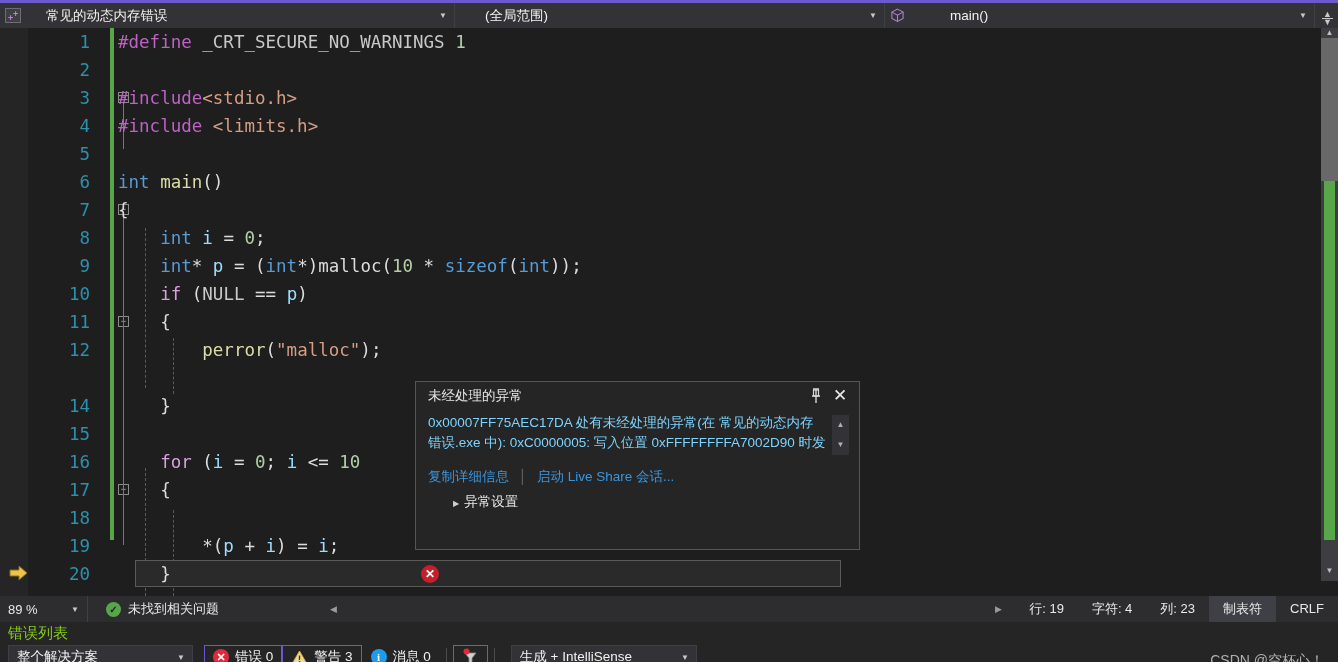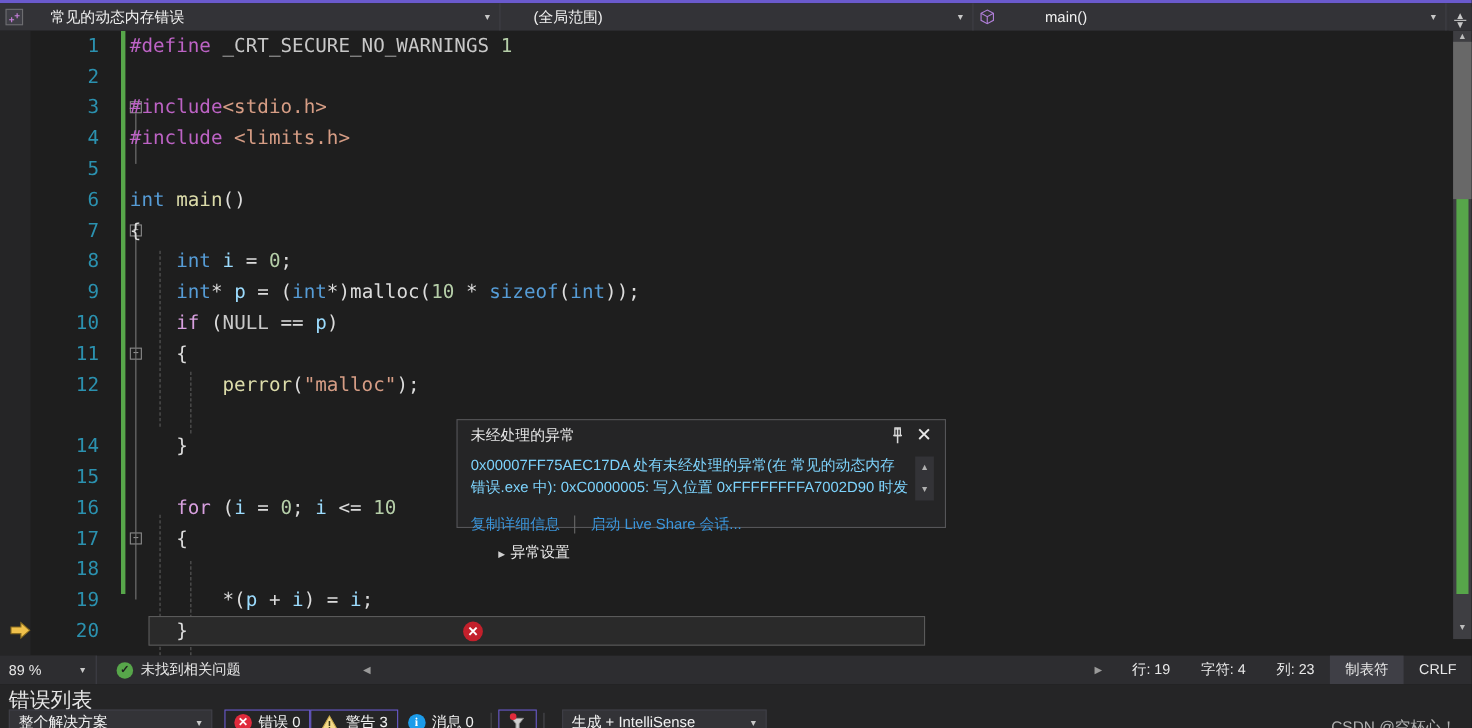--- a/index.html
+++ b/index.html
@@ -103,21 +103,21 @@
   .exec-arrow { position: absolute; left: 8px; top: 531px; width: 22px; height: 28px; }
   .err-dot {
     position: absolute; left: 421px; top: 537px; width: 18px; height: 18px;
     border-radius: 50%; background: #c3202b; color: #fff; font-size: 12px;
     font-weight: bold; text-align: center; line-height: 18px;
     font-family: "Liberation Sans", sans-serif;
   }
 
   
   .exc {
-    position: absolute; left: 415px; top: 381px; width: 445px; height: 99px;
+    position: absolute; left: 415px; top: 381px; width: 445px; height: 169px;
     background: #252526; border: 1px solid #555558; z-index: 40;
   }
   .exc-title {
     position: absolute; left: 0; top: 0; width: 445px; height: 27px;
     color: #e8e8e8; font-size: 13.5px; line-height: 27px; padding-left: 12px;
   }
   .exc-pin   { position: absolute; right: 34px; top: 5px; width: 18px; height: 18px; }
   .exc-close { position: absolute; right: 9px; top: 4px; width: 20px; height: 20px;
                color: #e8e8e8; font-size: 17px; text-align: center; line-height: 19px; }
   .exc-body {
@@ -157,21 +157,21 @@
   .st-nav-right { position: absolute; left: 995px; color: #9a9a9a; font-size: 9px; }
   .st-right { position: absolute; right: 0; top: 0; height: 26px; display: flex; align-items: center; }
   .st-cell { padding: 0 14px; line-height: 26px; }
   .st-cell.boxed { background: #3f3f46; }
 
   
   .errlist {
     position: absolute; top: 622px; left: 0; width: 1338px; height: 40px; background: #252526;
   }
   .errlist-title {
-    position: absolute; left: 8px; top: 2px; color: #e5e5e5; font-size: 19px;
+    position: absolute; left: 8px; top: 2px; color: #84cc16; font-size: 15px;
   }
   .errlist-toolbar {
     position: absolute; left: 8px; top: 22px; height: 26px;
     display: flex; align-items: center; gap: 0;
   }
   .scope-combo {
     width: 185px; height: 24px; background: #333337; border: 1px solid #3f3f46;
     color: #f1f1f1; font-size: 13.5px; display: flex; align-items: center;
     padding-left: 8px; position: relative; margin-right: 11px;
   }

